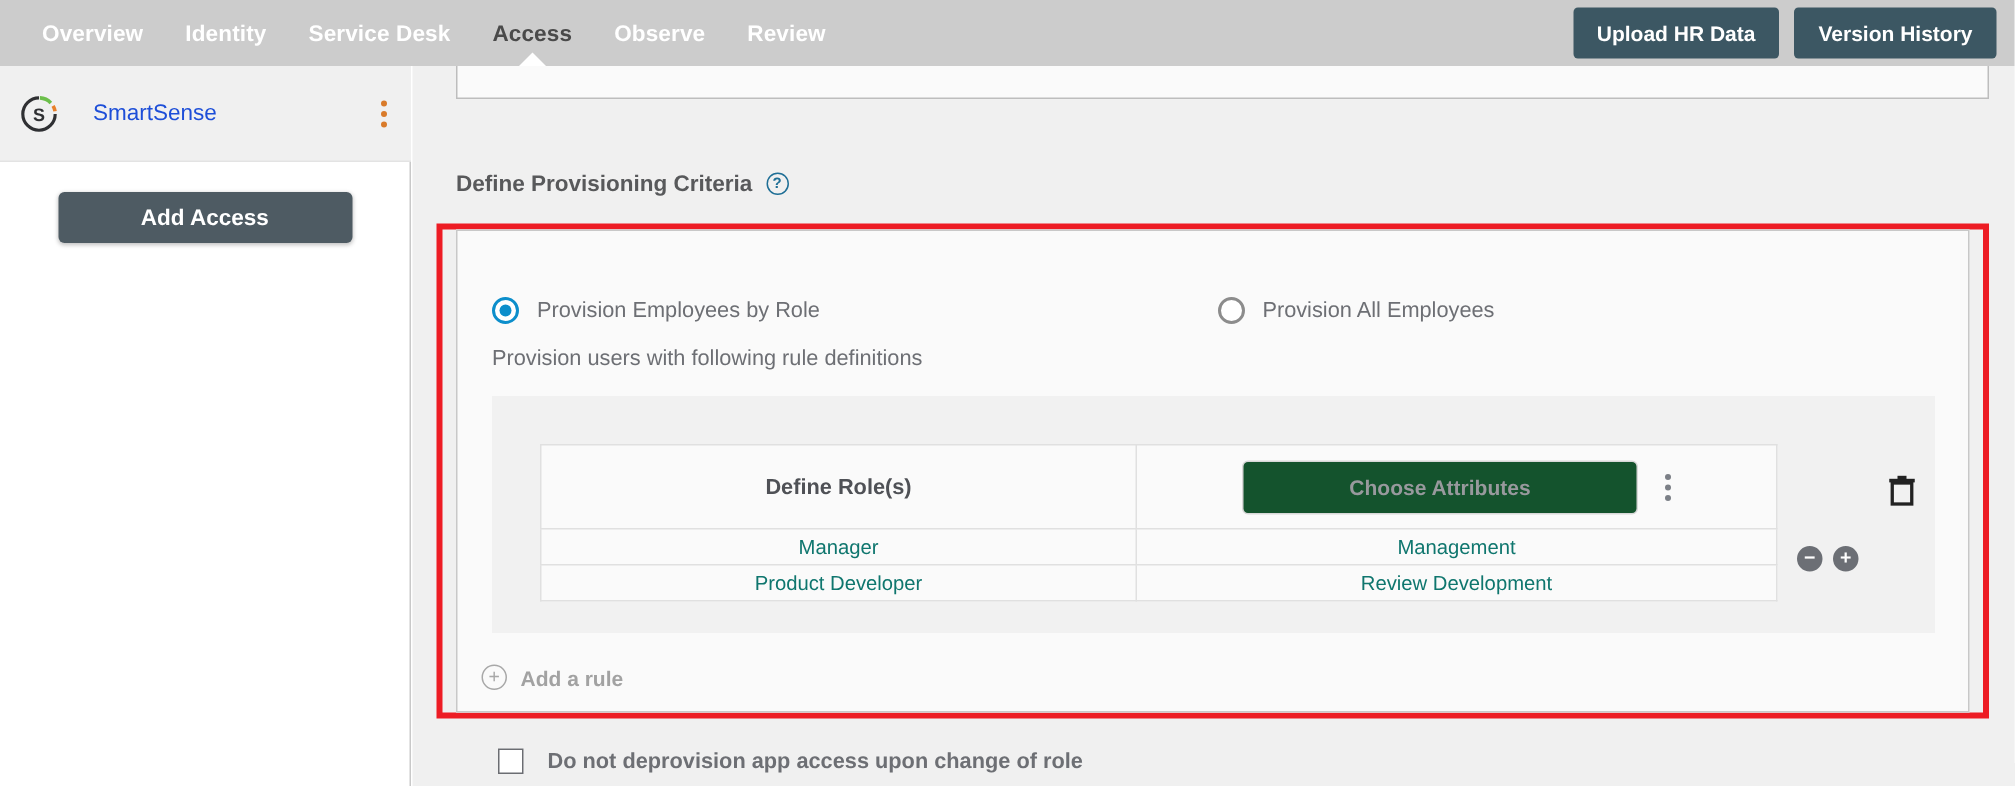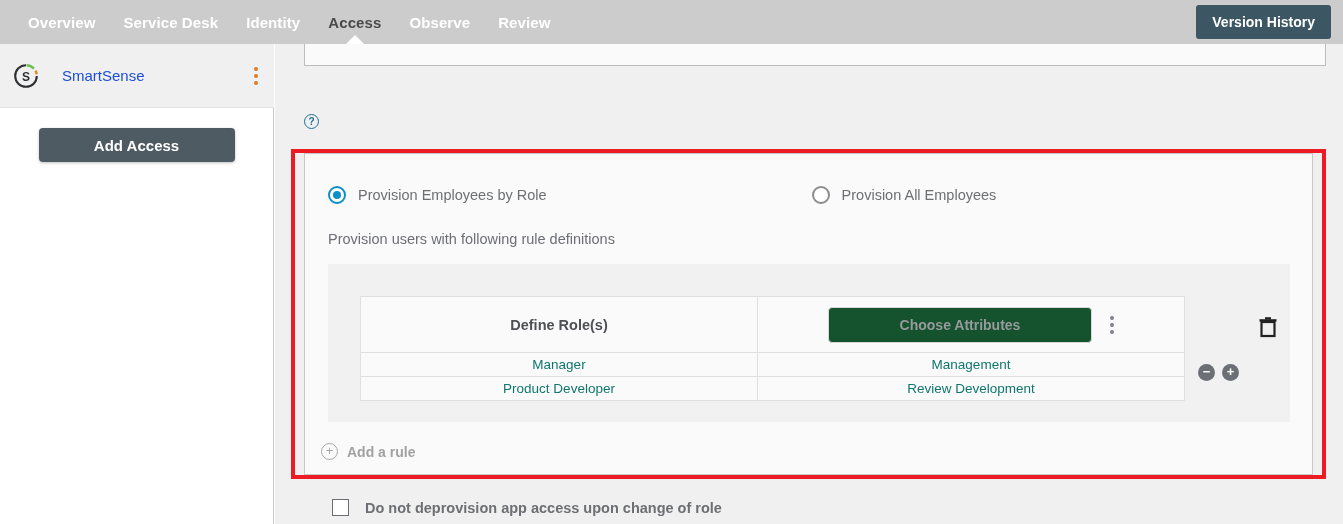--- a/index.html
+++ b/index.html
@@ -139,21 +139,21 @@
   }
 
   .panel {
     position: absolute; top: 109px; left: 29px;
     width: 1009px; height: 322px;
     background: #fafafa;
     border: 1px solid #c8c8c8;
   }
 
   .radios {
-    position: absolute; top: 32px; left: 23px;
+    position: absolute; top: 44px; left: 23px;
     display: flex; align-items: center;
   }
   .radio-opt { display: flex; align-items: center; cursor: pointer; }
   .radio-opt.second { margin-left: 265px; }
   .radio {
     width: 18px; height: 18px; border-radius: 50%;
     border: 2px solid #8c8c8c;
     background: #fff;
     display: flex; align-items: center; justify-content: center;
     flex: 0 0 18px;
@@ -266,37 +266,38 @@
 </style>
 </head>
 <body>
 
 <div class="topnav">
   <div class="nav-items">
     <div class="nav-item">
       <span>Overview</span>
     </div>
     <div class="nav-item">
+      <span>Identity</span>
+    </div>
+    <div class="nav-item">
       <span>Service Desk</span>
-    </div>
-    <div class="nav-item">
-      <span>Identity</span>
     </div>
     <div class="nav-item active">
       <span>Access</span>
       <span class="caret"></span>
     </div>
     <div class="nav-item">
       <span>Observe</span>
     </div>
     <div class="nav-item">
       <span>Review</span>
     </div>
   </div>
   <div class="nav-right">
+    <button class="nav-btn">Upload HR Data</button>
     <button class="nav-btn">Version History</button>
   </div>
 </div>
 
 <div class="sidebar">
   <div class="app-row">
     <div class="app-logo">
       <svg width="28" height="28" viewBox="0 0 28 28">
         <path d="M14 3.2 A10.8 10.8 0 1 0 24.8 14" fill="none" stroke="#2f3033" stroke-width="2.1"></path>
         <path d="M14.6 3.25 A10.8 10.8 0 0 1 21.9 6.6" fill="none" stroke="#6cbf4b" stroke-width="2.4"></path>
@@ -314,20 +315,21 @@
   <div class="add-access-wrap">
     <button class="add-access">Add Access</button>
   </div>
 </div>
 
 <div class="main">
 
   <div class="top-card"></div>
 
   <div class="section-title-row">
+    <div class="section-title">Define Provisioning Criteria</div>
     <div class="help-icon">?</div>
   </div>
 
   <div class="redbox"></div>
 
   <div class="panel">
 
     <div class="radios">
       <div class="radio-opt">
         <span class="radio on"></span>

